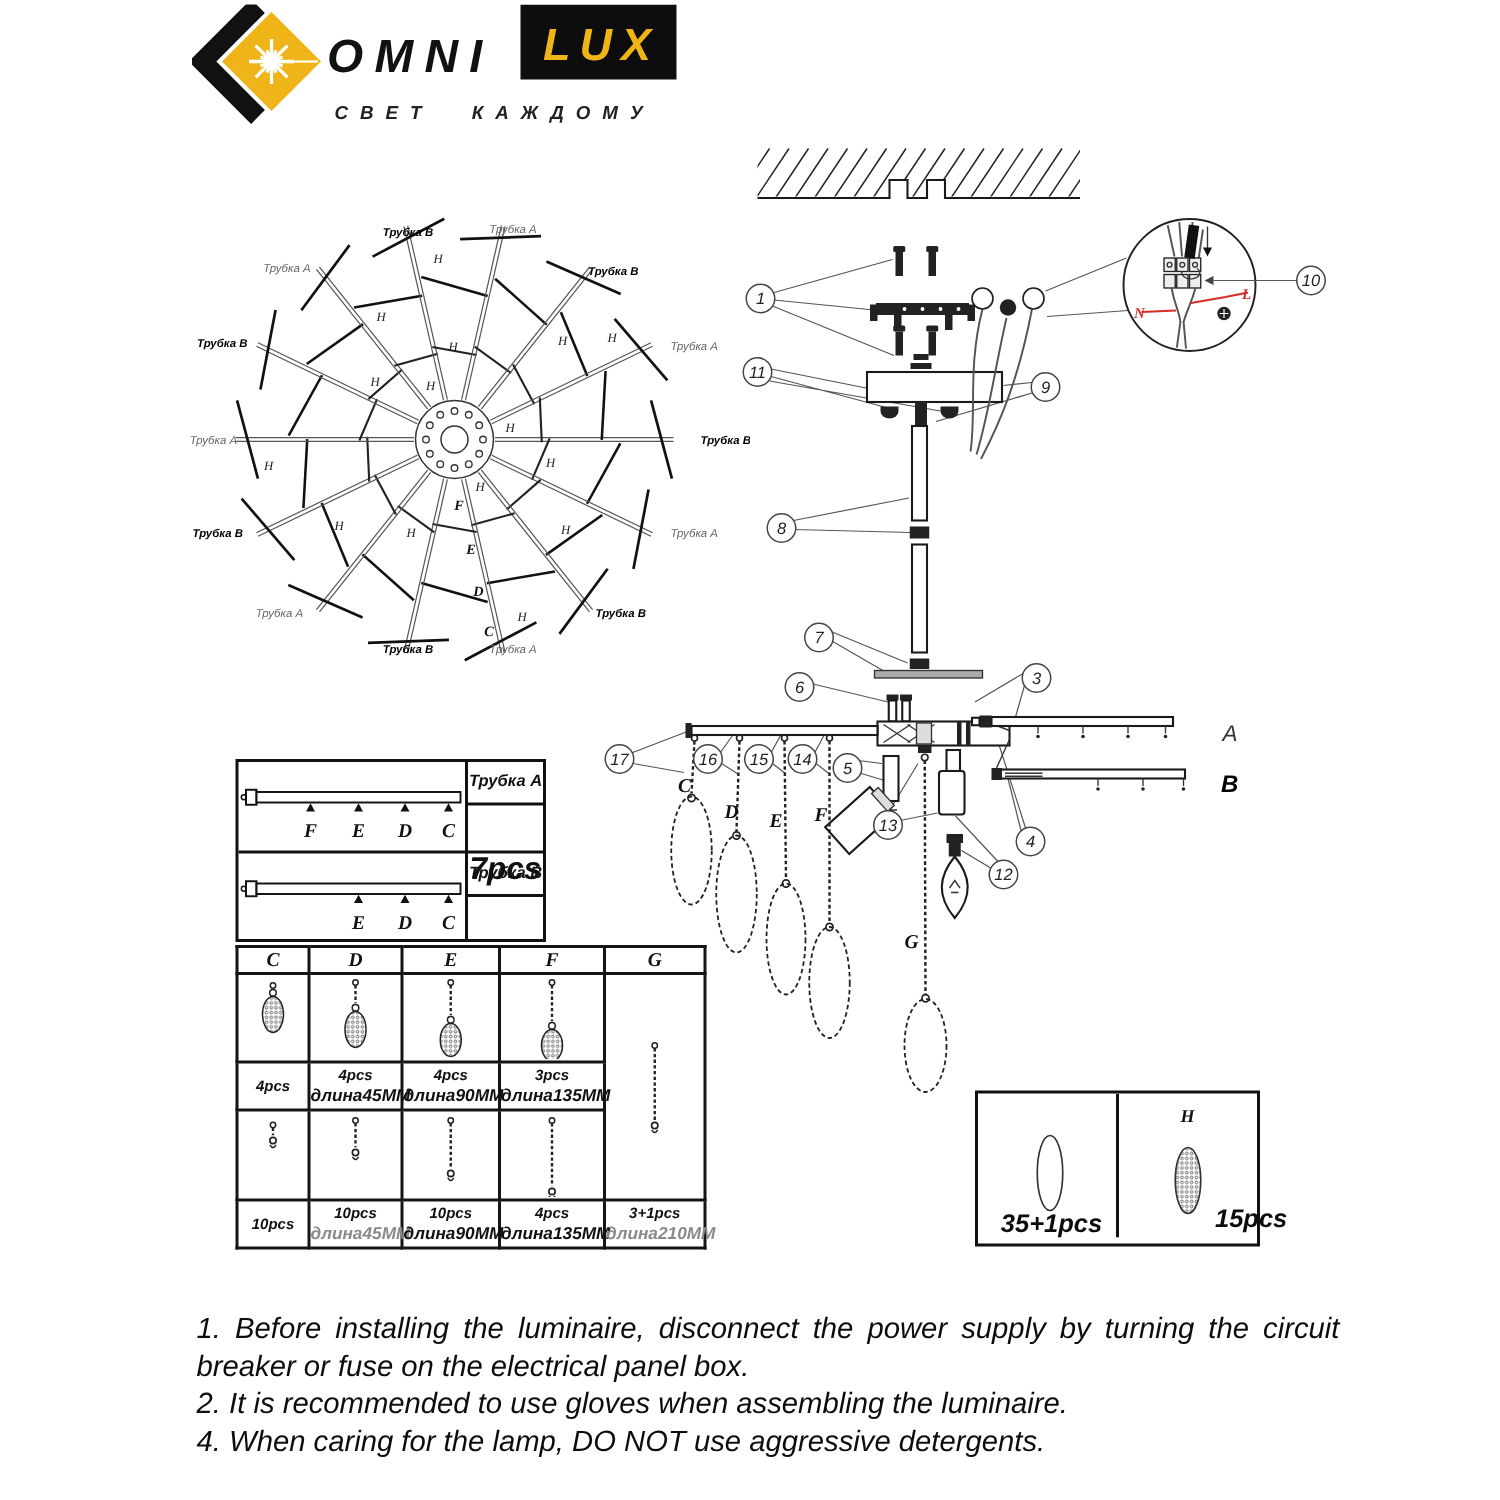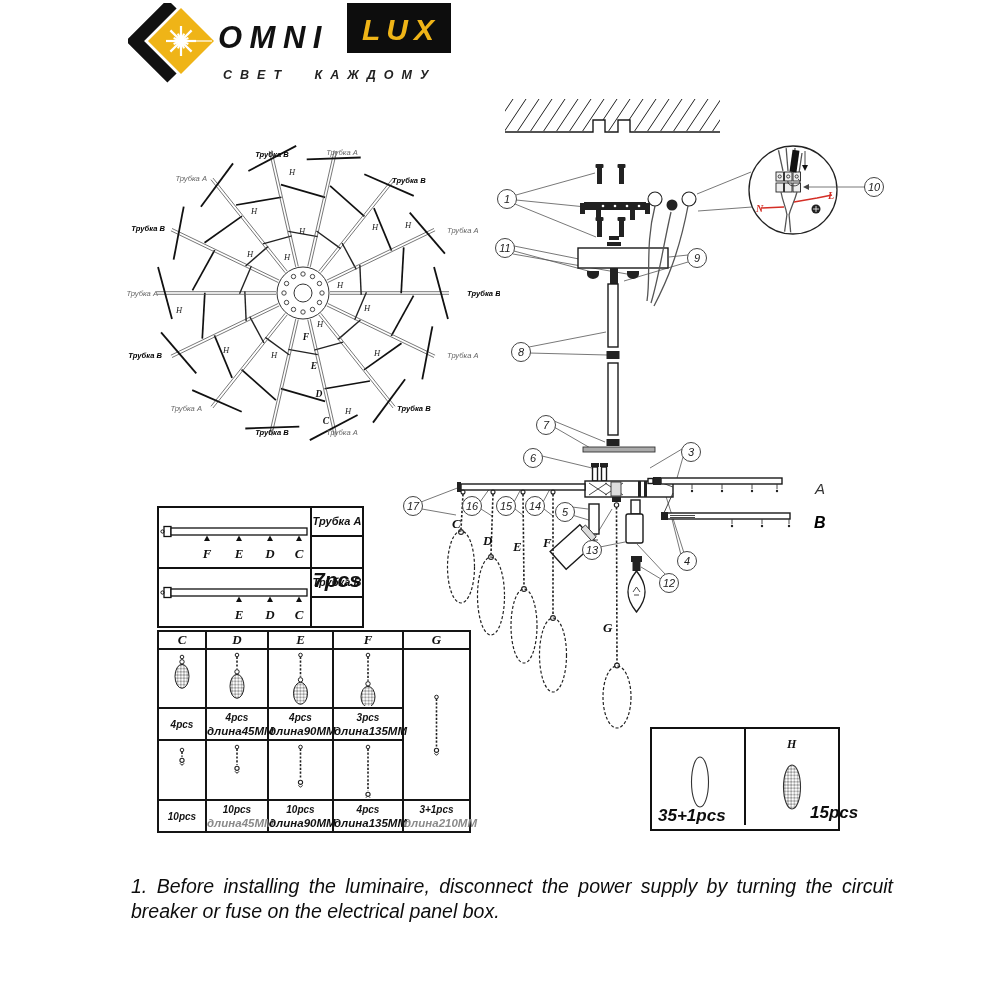--- a/index.html
+++ b/index.html
@@ -674,21 +674,23 @@
   </tbody>
     </table>
 
   <div class="abs pend-box">
     <svg width="186" height="96" viewBox="0 0 186 96">
       <rect x="92" y="0" width="2" height="96" fill="#111"></rect>
       <ellipse cx="48" cy="53" rx="8.5" ry="25" fill="none" stroke="#333" stroke-width="1.1"></ellipse>
       <ellipse cx="140" cy="58" rx="8.5" ry="22" fill="url(#dots)" stroke="#333" stroke-width="1.1"></ellipse>
     </svg>
     <div class="pb-h" style="left:135px;top:8px">H</div>
-    <div class="pb-txt" style="left:6px;top:77px;width:86px;text-align:left">35+1pcs</div>
+    <div class="pb-txt" style="left:6px;top:77px;width:86px;text-align:center">35+1pcs</div>
     <div class="pb-txt" style="left:158px;top:74px">15pcs</div>
   </div>
 
   <div class="abs instructions">
     <p>1. Before installing the luminaire, disconnect the power supply by turning the circuit breaker or fuse on the electrical panel box.</p>
+    <p>2. It is recommended to use gloves when assembling the luminaire.</p>
+    <p>4. When caring for the lamp, DO NOT use aggressive detergents.</p>
   </div>
 
 </div>
 
 </body></html>

